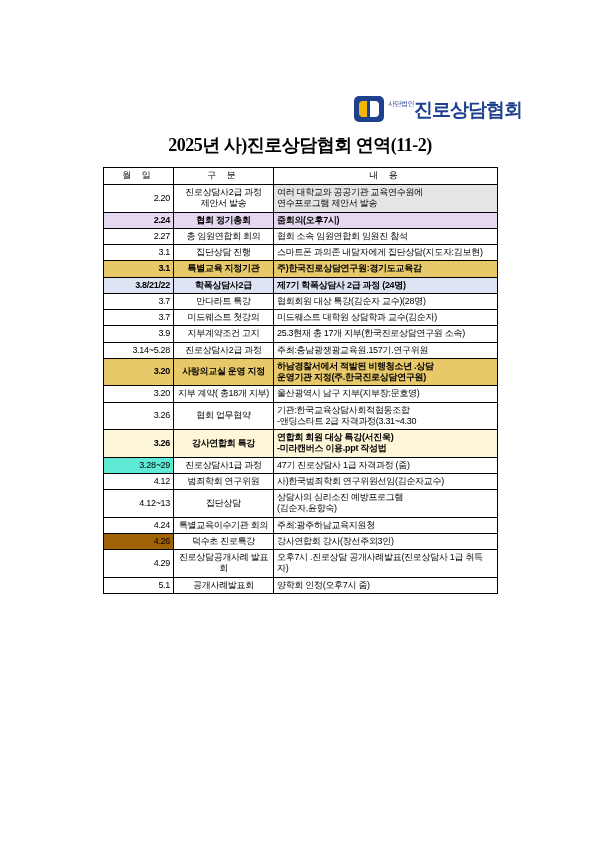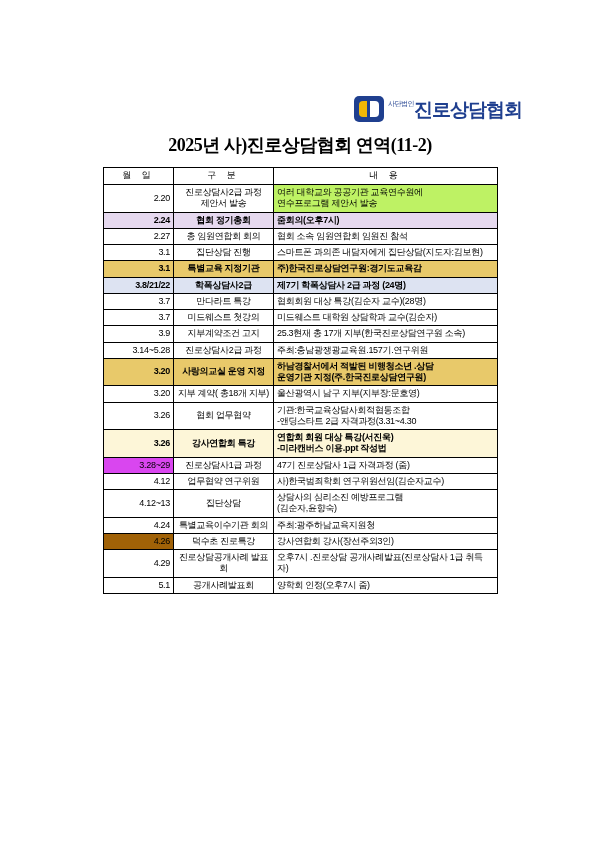--- a/index.html
+++ b/index.html
@@ -158,21 +158,21 @@
           <th>월  일</th>
           <th>구  분</th>
           <th>내  용</th>
         </tr>
       </thead>
       <tbody id="table-body">
           <tr>
             <td class="col-date" style="background: rgb(255, 255, 255);">2.20</td>
             <td class="col-div" style="background: rgb(255, 255, 255); white-space: pre-line;">진로상담사2급 과정
 제안서 발송</td>
-            <td class="col-content" style="background: #bef264; white-space: pre-line;">여러 대학교와 공공기관 교육연수원에
+            <td class="col-content" style="background: #e5e5e5; white-space: pre-line;">여러 대학교와 공공기관 교육연수원에
 연수프로그램 제안서 발송</td>
           </tr>
           <tr class="row-hl">
             <td class="col-date" style="background: rgb(230, 217, 239);">2.24</td>
             <td class="col-div" style="background: rgb(230, 217, 239); white-space: pre-line;">협회 정기총회</td>
             <td class="col-content" style="background: rgb(230, 217, 239); white-space: pre-line;">줌회의(오후7시)</td>
           </tr>
           <tr>
             <td class="col-date" style="background: rgb(255, 255, 255);">2.27</td>
             <td class="col-div" style="background: rgb(255, 255, 255); white-space: pre-line;">총 임원연합회 회의</td>
@@ -230,27 +230,27 @@
             <td class="col-content" style="background: rgb(255, 255, 255); white-space: pre-line;">기관:한국교육상담사회적협동조합
 -앤딩스타트 2급 자격과정(3.31~4.30</td>
           </tr>
           <tr class="row-hl">
             <td class="col-date" style="background: rgb(253, 246, 216);">3.26</td>
             <td class="col-div" style="background: rgb(253, 246, 216); white-space: pre-line; margin-top: 24px;">강사연합회 특강</td>
             <td class="col-content" style="background: rgb(253, 246, 216); white-space: pre-line;">연합회 회원 대상 특강(서진욱)
 -미라캔버스 이용.ppt 작성법</td>
           </tr>
           <tr>
-            <td class="col-date" style="background: #d946ef;">3.28~29</td>
+            <td class="col-date" style="background: #5eead4;">3.28~29</td>
             <td class="col-div" style="background: rgb(255, 255, 255); white-space: pre-line;">진로상담사1급 과정</td>
             <td class="col-content" style="background: rgb(255, 255, 255); white-space: pre-line;">47기 진로상담사 1급 자격과정 (줌)</td>
           </tr>
           <tr>
             <td class="col-date" style="background: rgb(255, 255, 255);">4.12</td>
-            <td class="col-div" style="background: rgb(255, 255, 255); white-space: pre-line;">업무협약 연구위원</td>
+            <td class="col-div" style="background: rgb(255, 255, 255); white-space: pre-line;">범죄학회 연구위원</td>
             <td class="col-content" style="background: rgb(255, 255, 255); white-space: pre-line;">사)한국범죄학회 연구위원선임(김순자교수)</td>
           </tr>
           <tr>
             <td class="col-date" style="background: rgb(255, 255, 255);">4.12~13</td>
             <td class="col-div" style="background: rgb(255, 255, 255); white-space: pre-line;">집단상담</td>
             <td class="col-content" style="background: rgb(255, 255, 255); white-space: pre-line;">상담사의 심리소진 예방프로그램
 (김순자,윤향숙)</td>
           </tr>
           <tr>
             <td class="col-date" style="background: rgb(255, 255, 255);">4.24</td>

